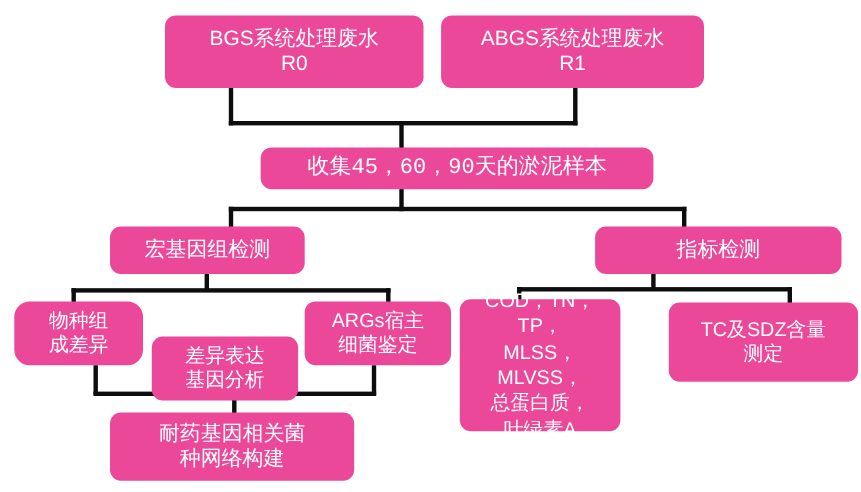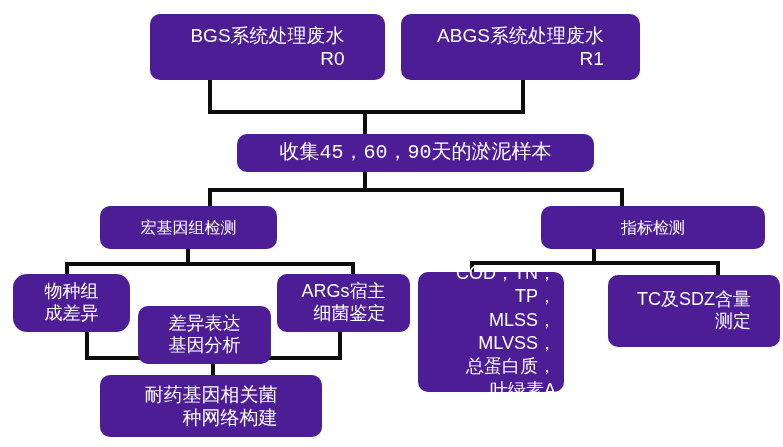--- a/index.html
+++ b/index.html
@@ -10,36 +10,36 @@
   #canvas {
     position: relative;
     width: 783px;
     height: 447px;
     background: #ffffff;
     overflow: hidden;
     font-family: "Liberation Sans", sans-serif;
   }
   .node {
     position: absolute;
-    background: #4c1d95;
+    background: #ec4899;
     color: #ffffff;
     border-radius: 10px;
     display: flex;
     align-items: center;
     justify-content: center;
-    text-align: right;
+    text-align: center;
     line-height: 1.22;
     box-sizing: border-box;
-    padding: 2px 8px;
+    padding: 2px 18px;
     white-space: pre-line;
     z-index: 2;
   }
   .n-top      { font-size: 19px; }
   .n-collect  { font-size: 20px; }
-  .n-mid      { font-size: 16px; }
+  .n-mid      { font-size: 19px; }
   .n-small    { font-size: 18px; }
   .n-list     { font-size: 18px; line-height: 1.30; }
   .n-bottom   { font-size: 19px; }
 
   
   .conn {
     position: absolute;
     background: #0d0d0d;
     z-index: 1;
   }

